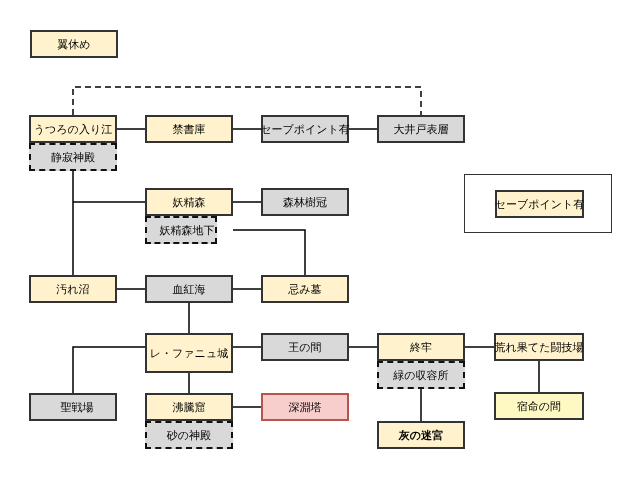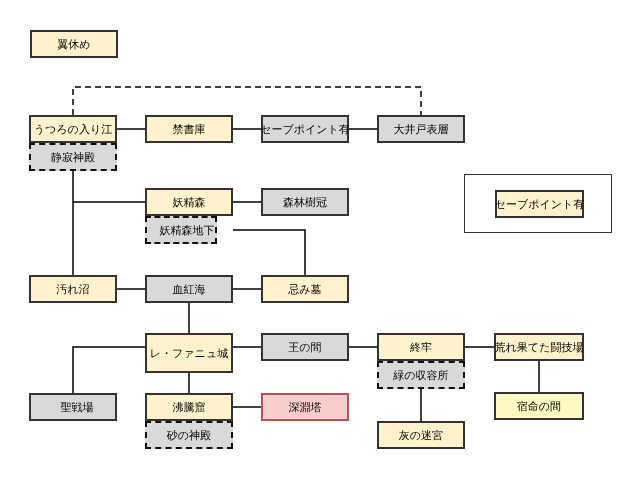--- a/index.html
+++ b/index.html
@@ -54,16 +54,16 @@
       <div class="node" style="left: 261px; top: 275px; width: 88px; height: 28px; background: rgb(255, 242, 204); border: 2px solid rgb(51, 51, 51);">忌み墓</div>
       <div class="node" style="left: 145px; top: 333px; width: 88px; height: 40px; background: rgb(255, 242, 204); border: 2px solid rgb(51, 51, 51);">レ・ファニュ城</div>
       <div class="node" style="left: 261px; top: 333px; width: 88px; height: 28px; background: rgb(217, 217, 217); border: 2px solid rgb(51, 51, 51);">王の間</div>
       <div class="node" style="left: 377px; top: 333px; width: 88px; height: 28px; background: rgb(255, 242, 204); border: 2px solid rgb(51, 51, 51);">終牢</div>
       <div class="node" style="left: 494px; top: 333px; width: 90px; height: 28px; background: rgb(255, 242, 204); border: 2px solid rgb(51, 51, 51);">荒れ果てた闘技場</div>
       <div class="node" style="left: 377px; top: 361px; width: 88px; height: 28px; background: rgb(217, 217, 217); border: 2px dashed rgb(17, 17, 17);">緑の収容所</div>
       <div class="node" style="left: 29px; top: 393px; width: 88px; height: 28px; background: rgb(217, 217, 217); border: 2px solid rgb(51, 51, 51); padding-left: 8px;">聖戦場</div>
       <div class="node" style="left: 145px; top: 393px; width: 88px; height: 28px; background: rgb(255, 242, 204); border: 2px solid rgb(51, 51, 51);">沸騰窟</div>
       <div class="node" style="left: 261px; top: 393px; width: 88px; height: 28px; background: rgb(248, 206, 204); border: 2px solid rgb(184, 84, 80);">深淵塔</div>
       <div class="node" style="left: 145px; top: 421px; width: 88px; height: 28px; background: rgb(217, 217, 217); border: 2px dashed rgb(17, 17, 17);">砂の神殿</div>
-      <div class="node" style="left: 377px; top: 421px; width: 88px; height: 28px; background: rgb(255, 242, 204); border: 2px solid rgb(51, 51, 51);">灰の迷宮</div>
+      <div class="node" style="left: 377px; top: 421px; width: 88px; height: 28px; background: rgb(255, 242, 204); border: 2px solid rgb(51, 51, 51); font-weight: bold;">灰の迷宮</div>
       <div class="node" style="left: 494px; top: 392px; width: 90px; height: 28px; background: #fef9c3; border: 2px solid rgb(51, 51, 51);">宿命の間</div>
     </div>
 </div>
 
 </body></html>

